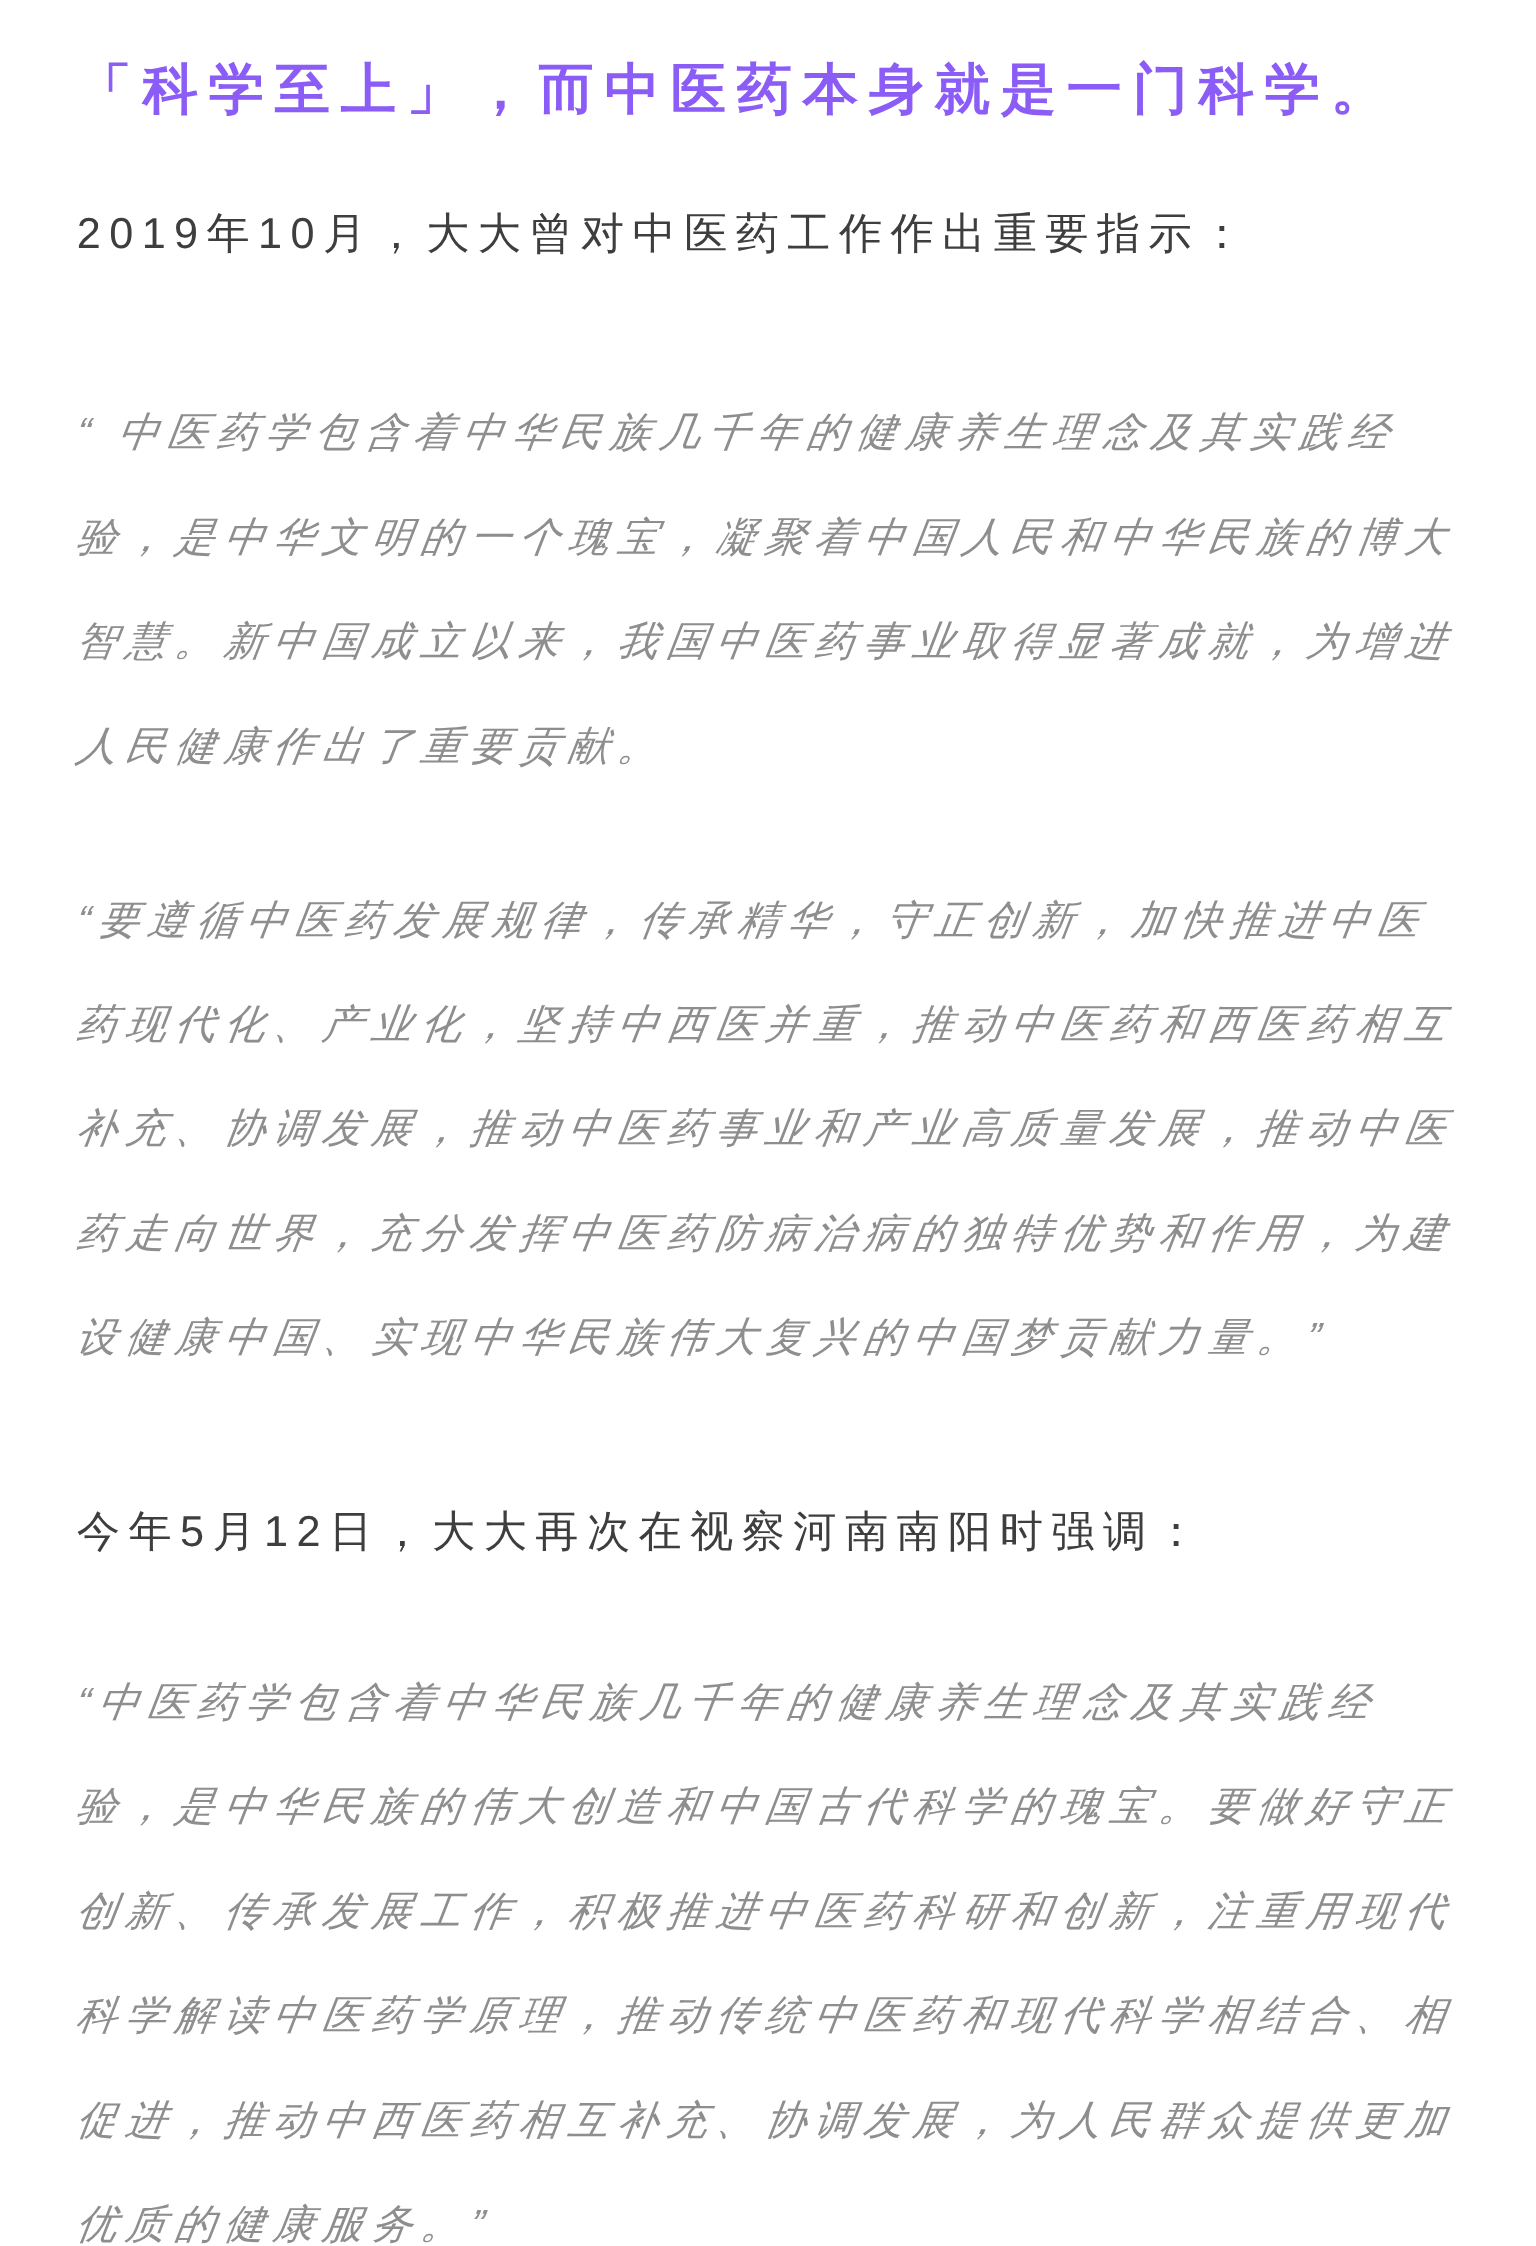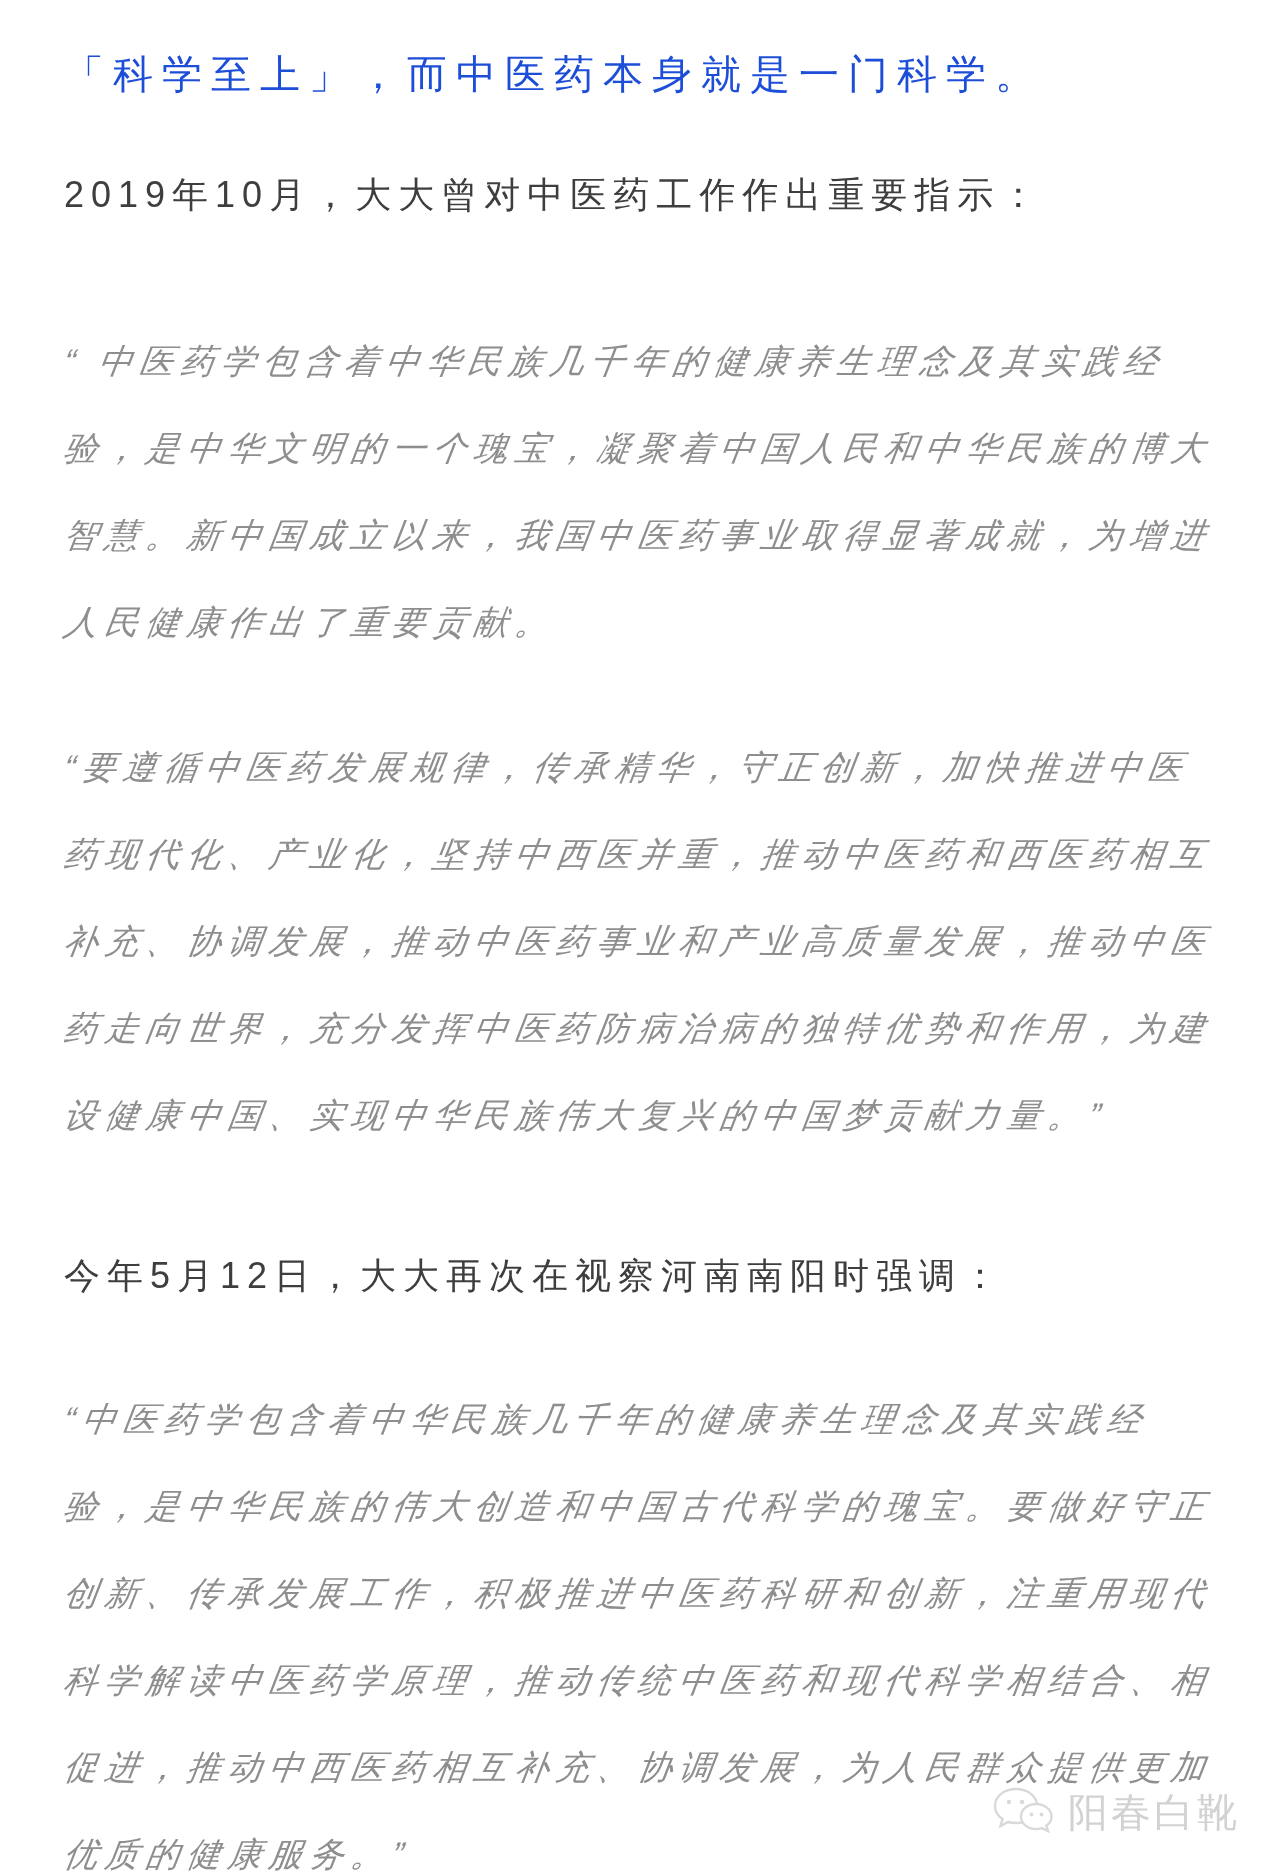--- a/index.html
+++ b/index.html
@@ -12,24 +12,24 @@
     width: 1280px;
     height: 1872px;
     box-sizing: border-box;
     padding: 50px 64px 0 64px;
     overflow: hidden;
     background: #ffffff;
     font-family: "Liberation Sans", sans-serif;
   }
   .headline {
     margin: 0;
-    font-size: 40px;
+    font-size: 46px;
     line-height: 48px;
-    font-weight: normal;
-    color: #1d4ed8;
+    font-weight: bold;
+    color: #8b5cf6;
     letter-spacing: 9px;
     white-space: nowrap;
   }
   .para {
     margin: 0;
     font-size: 36px;
     line-height: 50px;
     color: #3e3e3e;
     letter-spacing: 7px;
     white-space: nowrap;
@@ -101,29 +101,14 @@
 
   <blockquote class="quote quote-3">
     <div class="line">“中医药学包含着中华民族几千年的健康养生理念及其实践经</div>
     <div class="line">验，是中华民族的伟大创造和中国古代科学的瑰宝。要做好守正</div>
     <div class="line">创新、传承发展工作，积极推进中医药科研和创新，注重用现代</div>
     <div class="line">科学解读中医药学原理，推动传统中医药和现代科学相结合、相</div>
     <div class="line">促进，推动中西医药相互补充、协调发展，为人民群众提供更加</div>
     <div class="line">优质的健康服务。”</div>
   </blockquote>
 
-  <div class="watermark">
-    <svg class="watermark-icon" viewBox="0 0 62 54" fill="none" xmlns="http://www.w3.org/2000/svg">
-
-      <path d="M24 3 C12 3 3 10.5 3 20 C3 25.5 6 30 10.5 33 L8.5 40 L16 36 C18.5 36.7 21.2 37 24 37 C36 37 45 29.5 45 20 C45 10.5 36 3 24 3 Z" stroke="#d9d9d9" stroke-width="2.4" fill="#ffffff"></path>
-
-      <path d="M44 18 C35.5 18 29 23.5 29 30.5 C29 37.5 35.5 43 44 43 C46 43 48 42.7 49.8 42.1 L56 45 L54.4 39.6 C57.8 37.3 59.5 34 59.5 30.5 C59.5 23.5 52.5 18 44 18 Z" stroke="#d9d9d9" stroke-width="2.4" fill="#ffffff"></path>
-
-      <circle cx="17" cy="16" r="2.2" fill="#d9d9d9"></circle>
-      <circle cx="30" cy="16" r="2.2" fill="#d9d9d9"></circle>
-
-      <circle cx="39.5" cy="28.5" r="1.9" fill="#d9d9d9"></circle>
-      <circle cx="49.5" cy="28.5" r="1.9" fill="#d9d9d9"></circle>
-    </svg>
-    <span class="watermark-label">阳春白靴</span>
-  </div>
 
 </div>
 
 </body></html>

